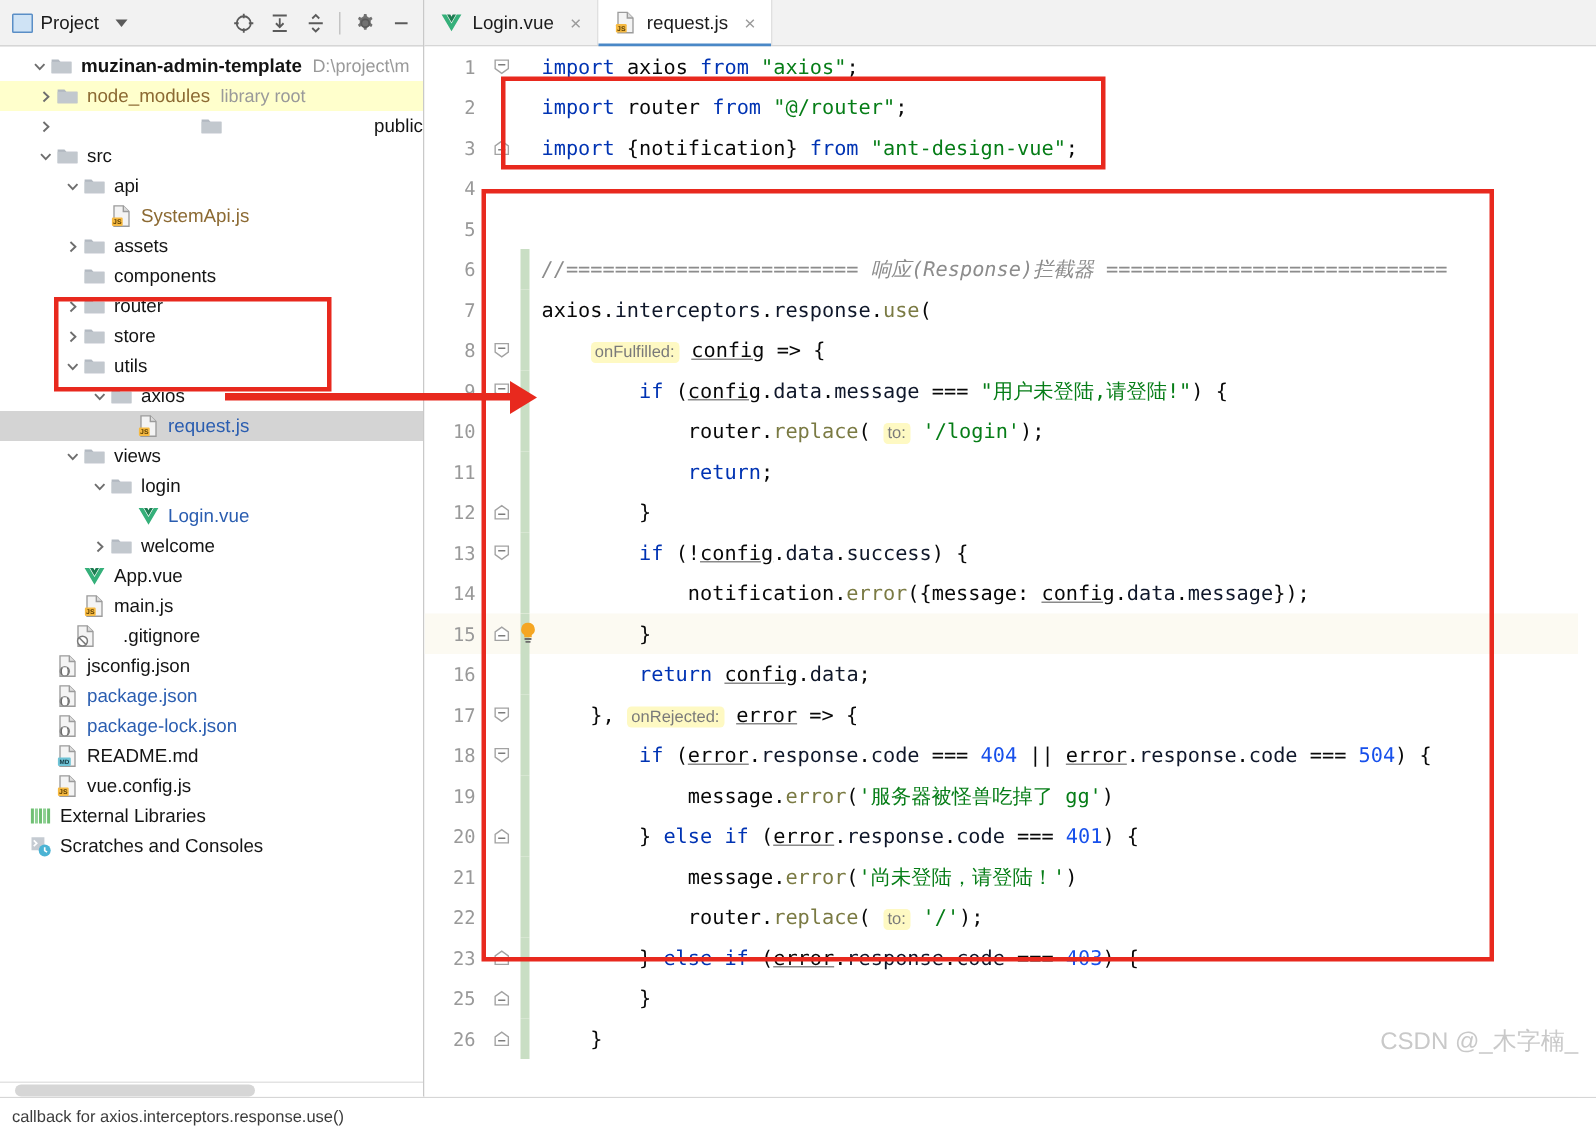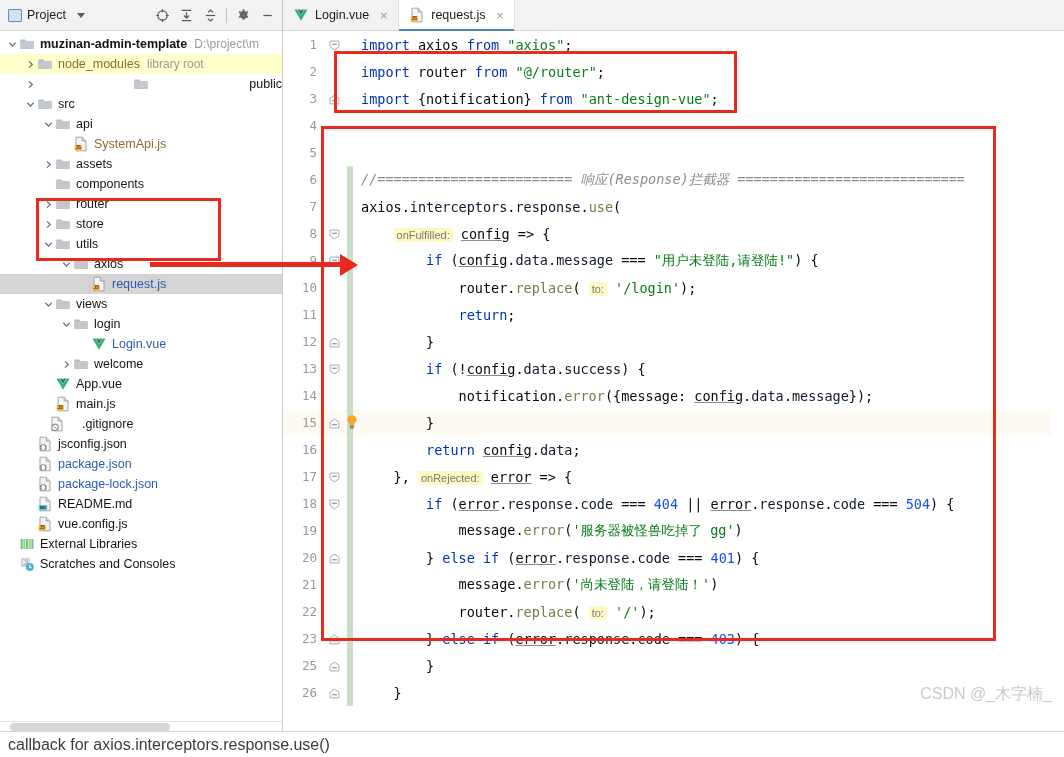--- a/index.html
+++ b/index.html
@@ -179,21 +179,21 @@
     font-style: normal;
   }
 
   
   .statusbar {
     height: 26px; flex: none;
     display: flex; align-items: center;
     padding-left: 8px;
     background: #ffffff;
     border-top: 1px solid #d6d6d6;
-    font-size: 16px; color: #3c3c3c;
+    font-size: 11px; color: #3c3c3c;
     font-family: "Liberation Sans", sans-serif;
   }
 
   
   .watermark {
     position: absolute; right: 12px; bottom: 26px;
     color: #c9c9c9; font-size: 16px;
     font-family: "Liberation Sans", sans-serif;
     pointer-events: none;
   }
@@ -253,21 +253,21 @@
           </span>
           <span class="tool-btn">
             <svg width="15" height="15" viewBox="0 0 16 16">
                 <path d="M3.5 8h9" stroke="#5b5b5b" stroke-width="1.4"></path>
               </svg>
           </span>
         </div>
       </div>
 
       <div class="tree" id="tree">
-          <div class="trow" style="padding-left: 6px;">
+          <div class="trow" style="padding-left: 20px;">
             <span class="tw">
               <svg width="9" height="9" viewBox="0 0 10 10">
                 <path d="M1.5 3L5 6.8 8.5 3" fill="none" stroke="#6e6e6e" stroke-width="1.4"></path>
               </svg>
             </span>
             <span class="ico">
               <svg width="16" height="16" viewBox="0 0 16 16">
                 <path d="M1.4 3.6h4.6l1.3 1.5h7.3v7.8H1.4z" fill="#b2b9c1"></path>
                 <path d="M1.4 5.1h13.2v7.8H1.4z" fill="#c2c8ce"></path>
               </svg>

